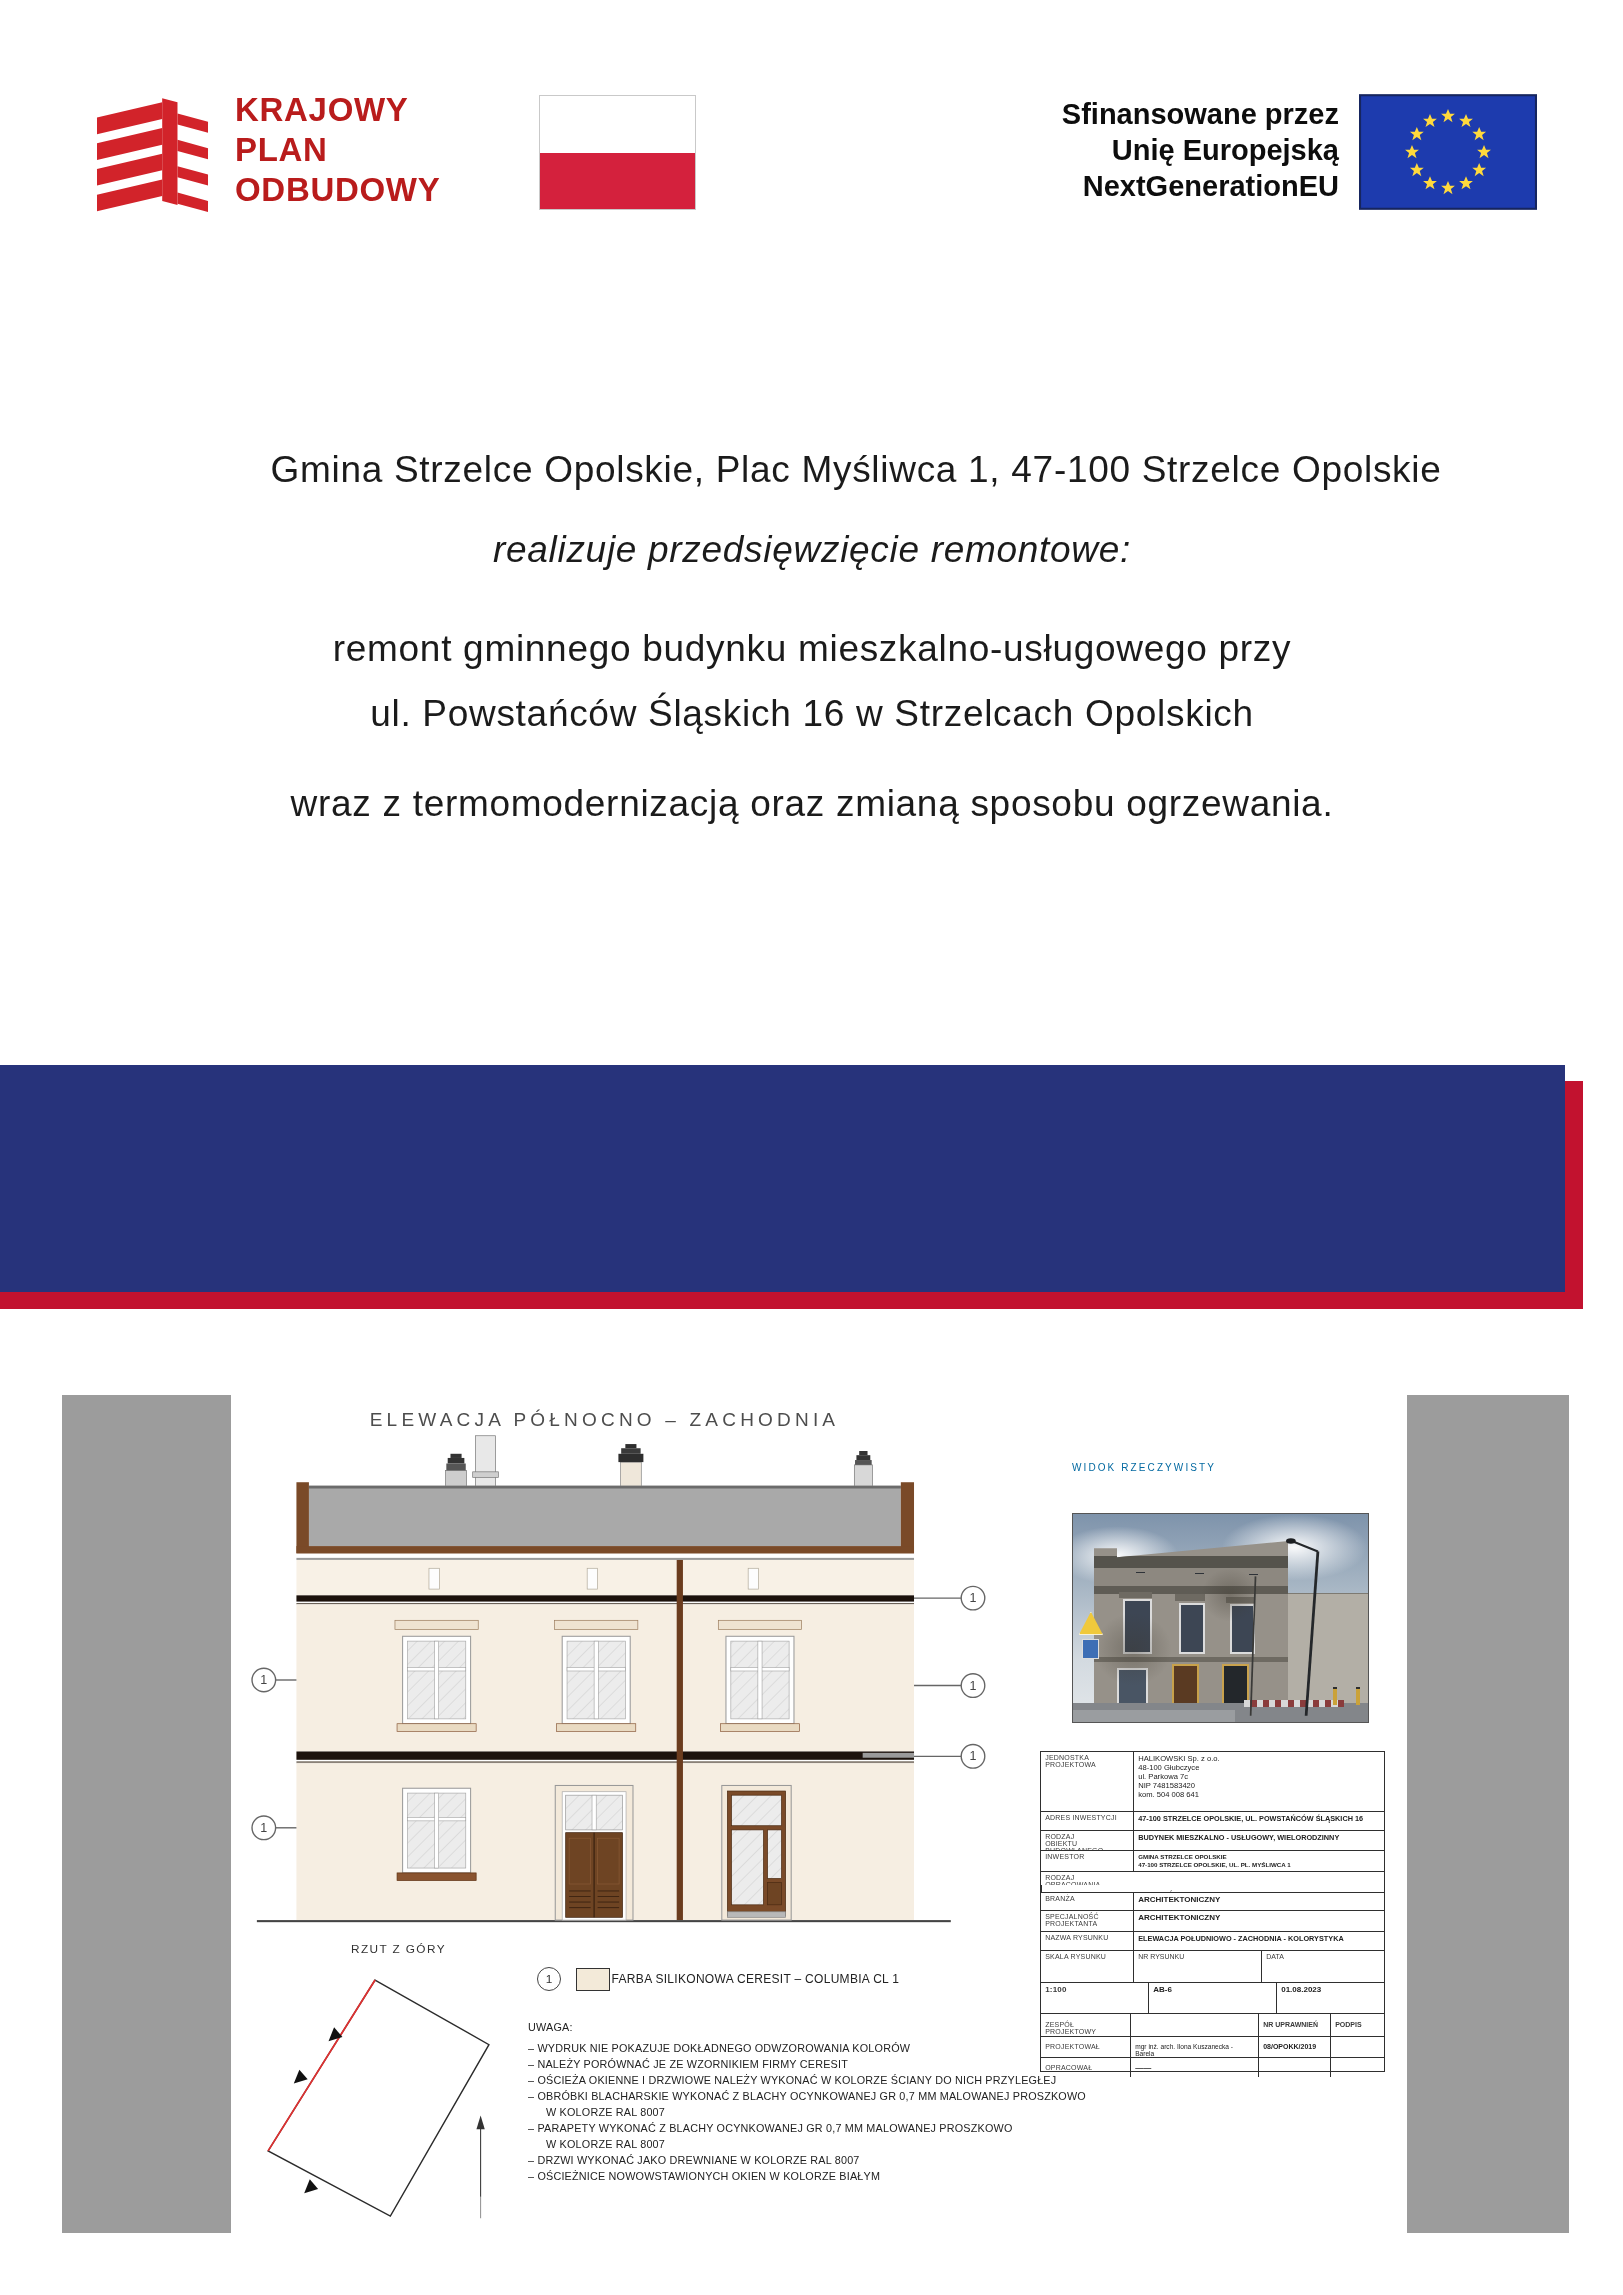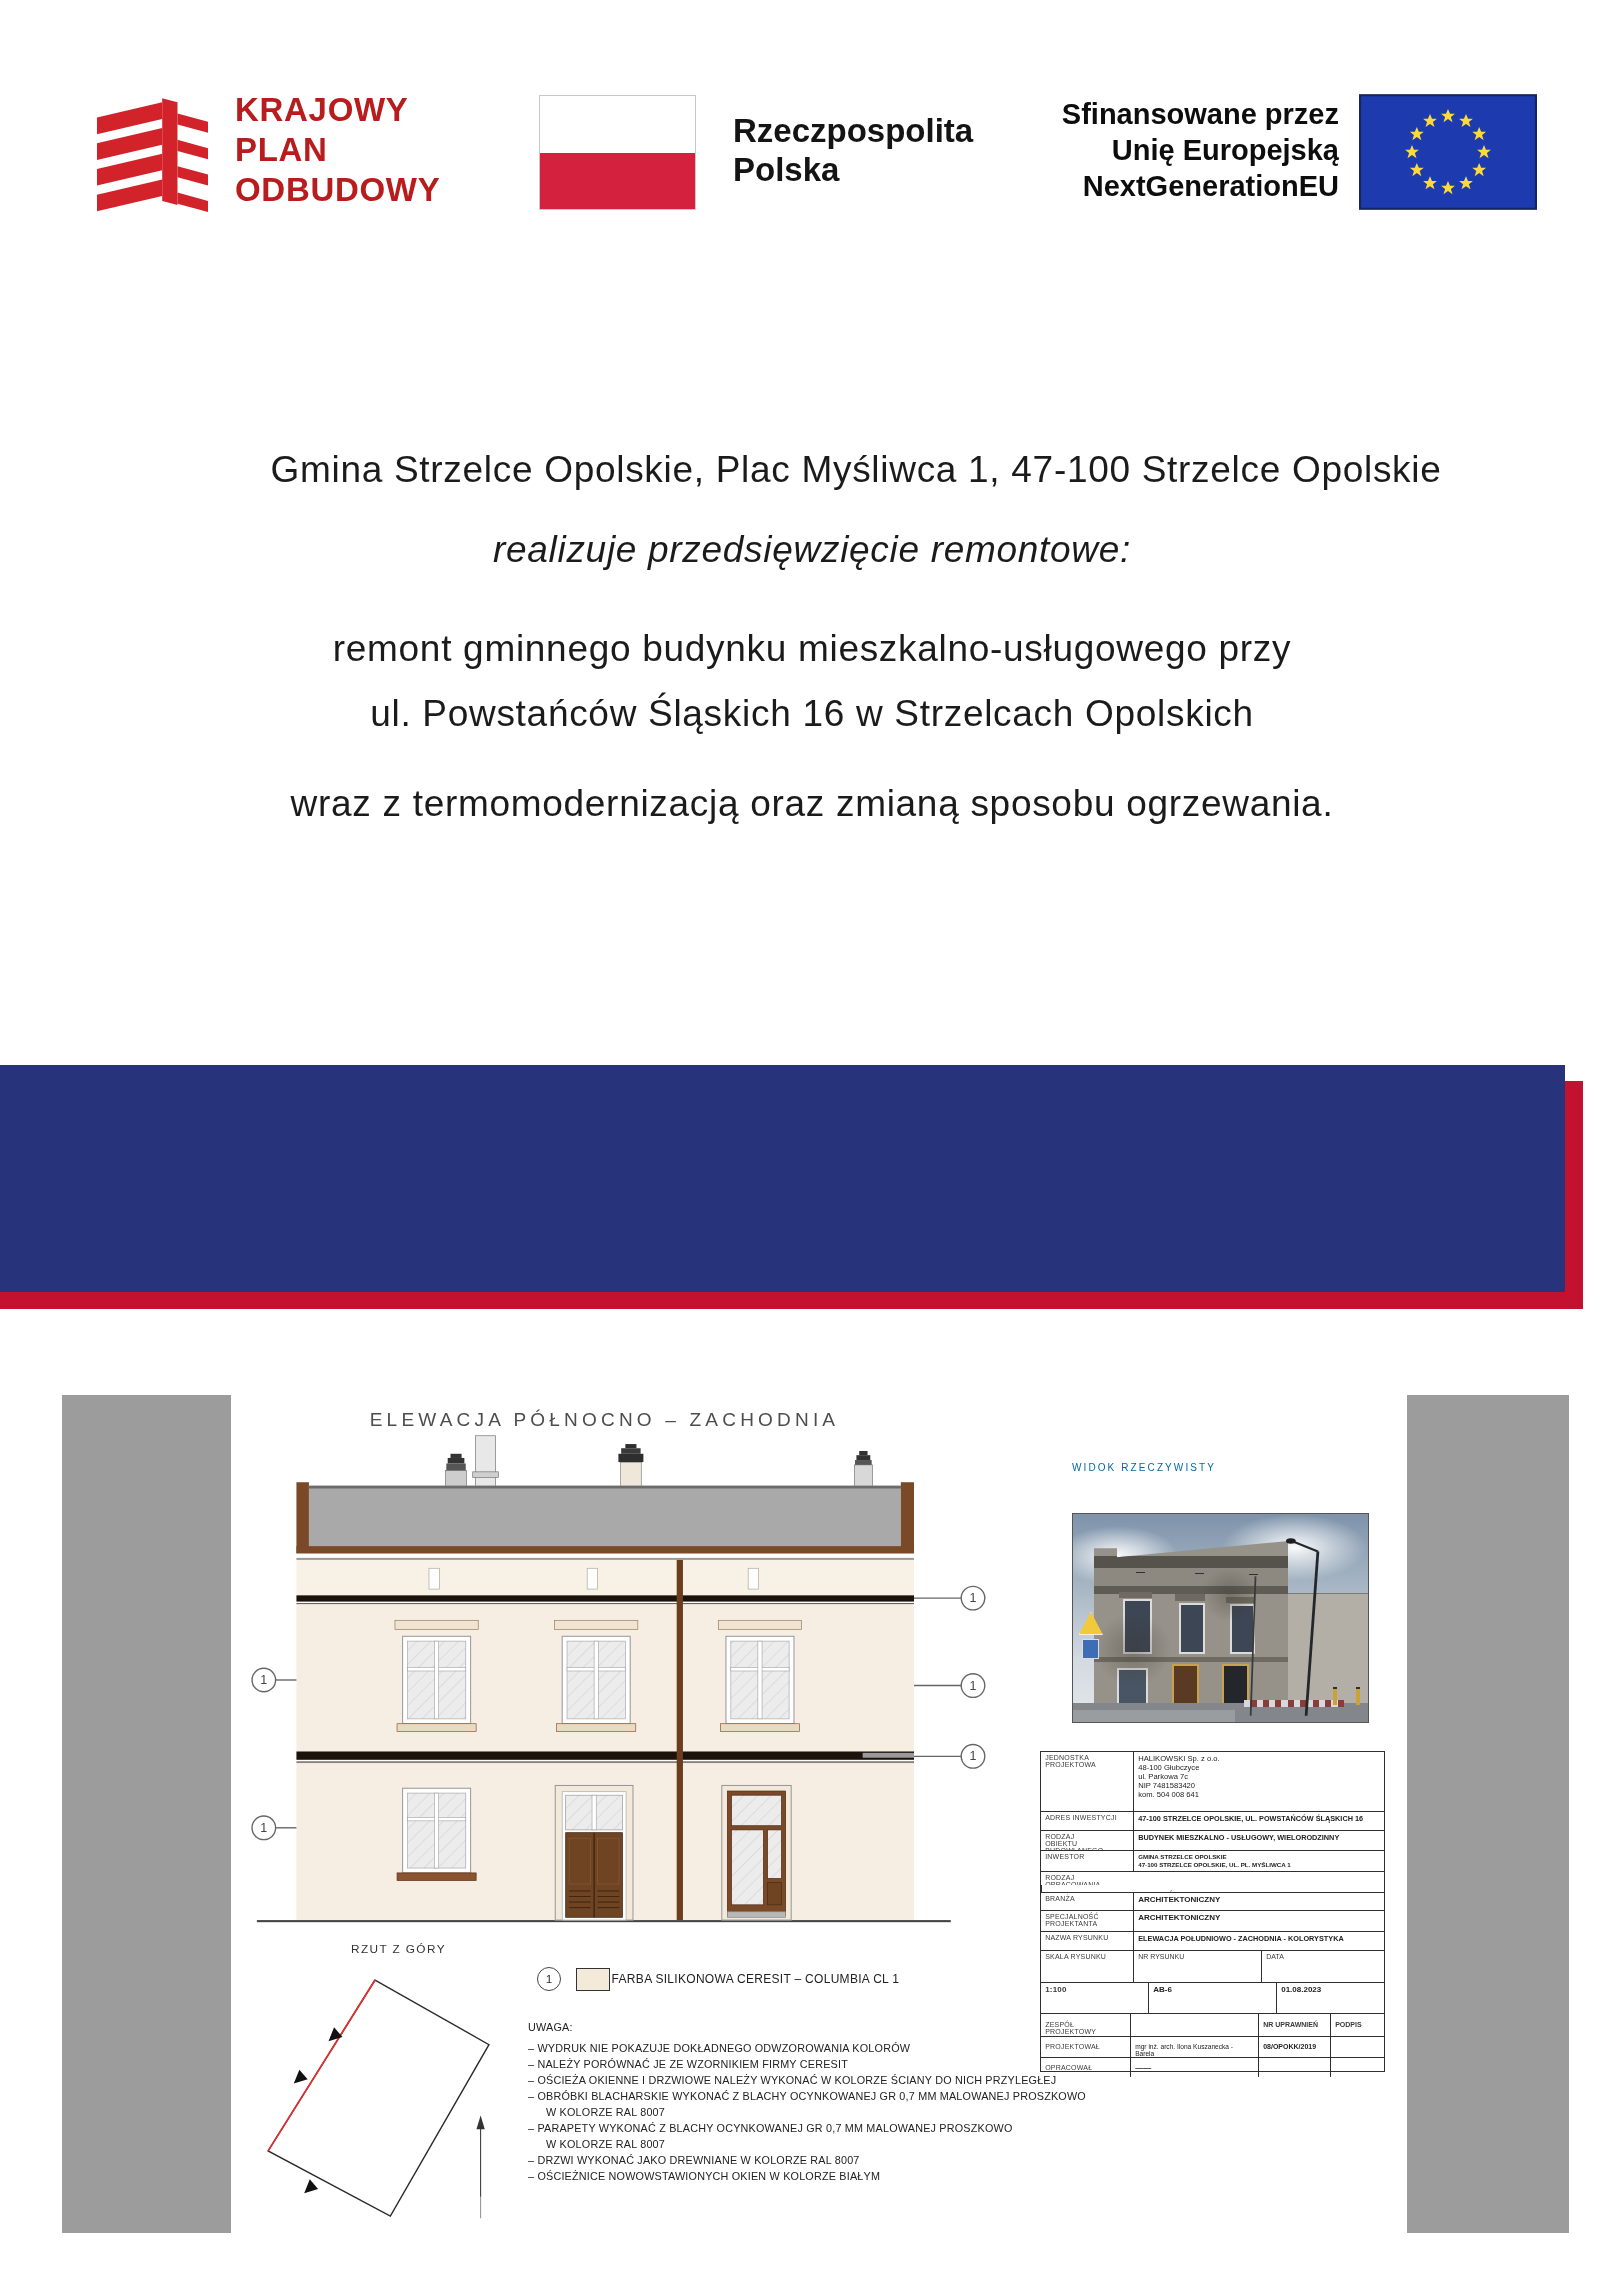--- a/index.html
+++ b/index.html
@@ -111,24 +111,20 @@
   </svg>
   <div class="abs kpo-text">
     <div>KRAJOWY</div>
     <div>PLAN</div>
     <div>ODBUDOWY</div>
   </div>
 
   <div class="abs pol-flag">
     <div class="half-top"></div>
     <div class="half-bot"></div>
-  </div>
-  <div class="abs pol-name">
-    <div>Rzeczpospolita</div>
-    <div>Polska</div>
   </div>
 
   <div class="abs eu-text">
     <div>Sfinansowane przez</div>
     <div>Unię Europejską</div>
     <div>NextGenerationEU</div>
   </div>
 
   <svg class="abs eu-flag" width="178" height="116" viewBox="0 0 257 167">
     <defs>

